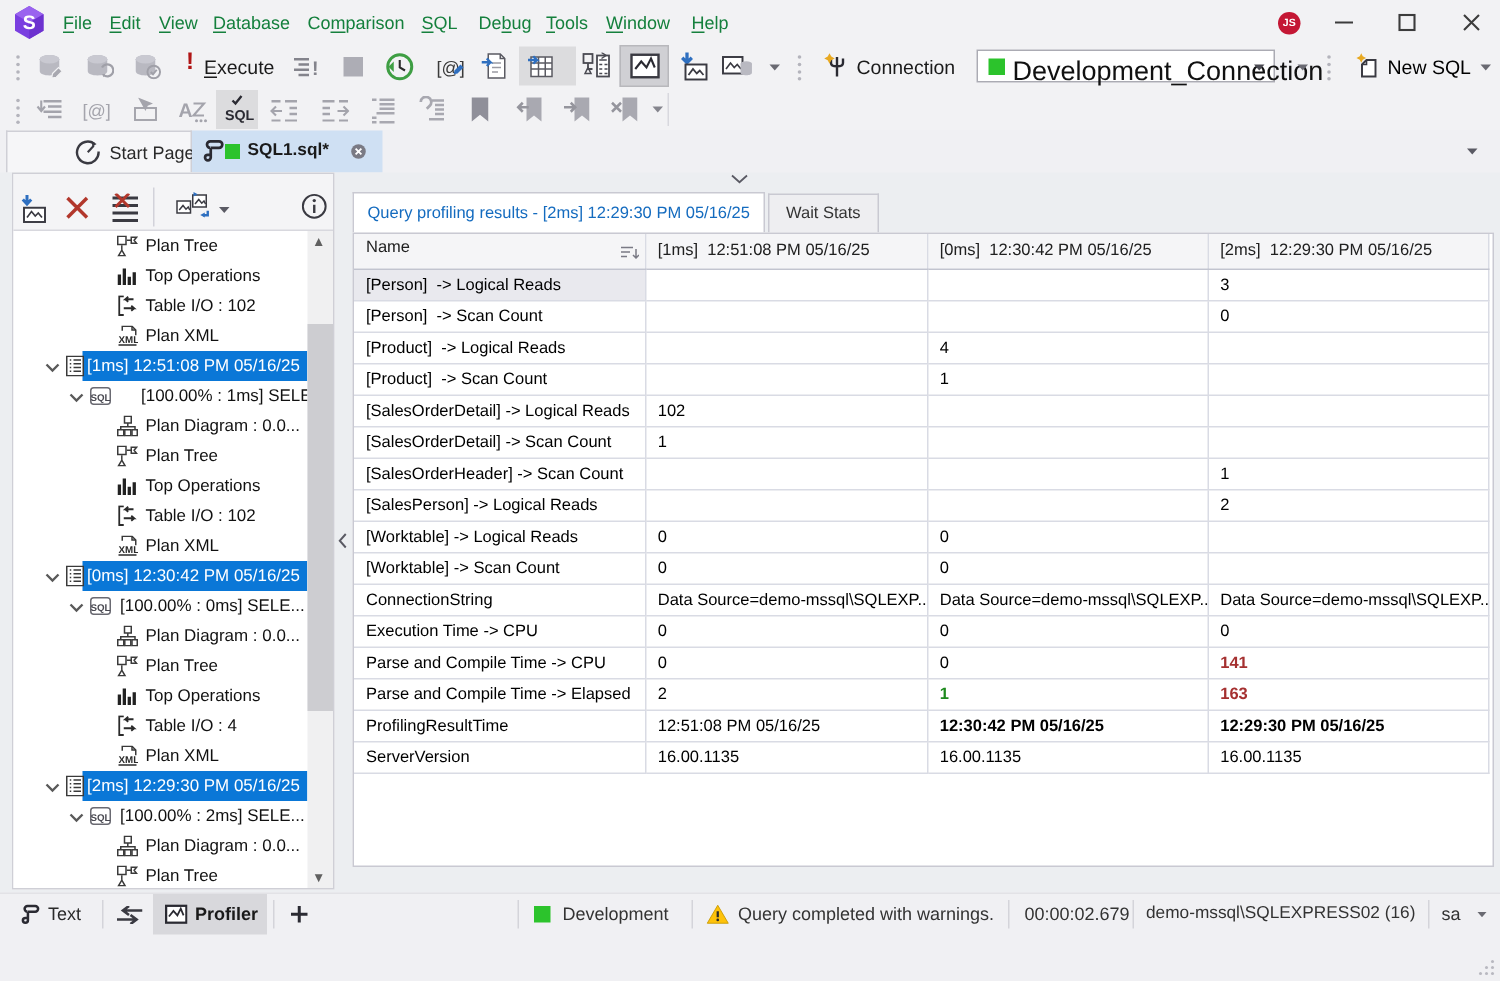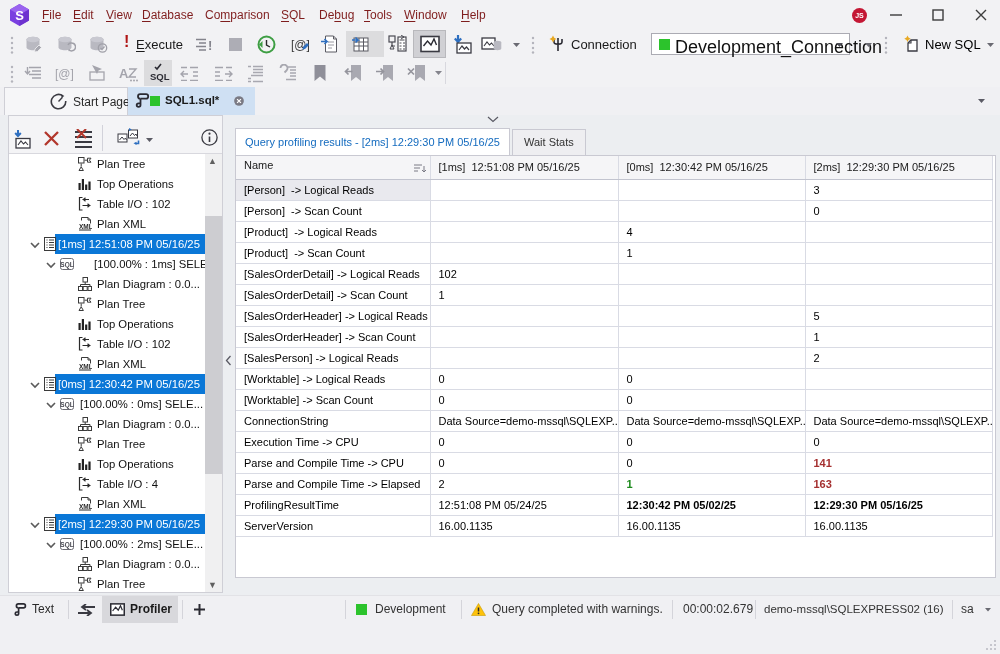--- a/index.html
+++ b/index.html
@@ -2,21 +2,21 @@
 <html><head>
 <meta charset="utf-8">
 <style>
 * { margin:0; padding:0; box-sizing:border-box; }
 html,body { width:1000px; height:654px; overflow:hidden; }
 body { font-family:"Liberation Sans", sans-serif; font-size:12px; color:#1e1e1e; background:#f0f0f3; position:relative; }
 .abs { position:absolute; } span.abs, .bseg, .menu, .tlabel { white-space:nowrap; }
 
 
 #titlebar { position:absolute; left:0; top:0; width:1000px; height:30px; background:#f2f2f4; }
-.menu { position:absolute; top:0; height:30px; line-height:30px; font-size:12px; color:#7f1d1d; }
+.menu { position:absolute; top:0; height:30px; line-height:30px; font-size:12px; color:#15803d; }
 .menu u { text-decoration:underline; text-underline-offset:2px; }
 #avatar { position:absolute; left:852px; top:8px; width:15px; height:15px; border-radius:50%; background:#c41734; color:#fff; font-size:7px; font-weight:bold; text-align:center; line-height:15px; }
 
 
 #toolbar1, #toolbar2 { }
 #tbbg { position:absolute; left:0; top:30px; width:1000px; height:57px; background:#f2f2f4; }
 .toggled { background:#dcdcde; }
 .toggled2 { background:#d0d0d4; border:1px solid #b8b8bc; }
 
 
@@ -610,26 +610,20 @@
           <td></td>
           <td></td>
         </tr>
 <tr>
           <td>[SalesOrderDetail] -&gt; Scan Count</td>
           <td>1</td>
           <td></td>
           <td></td>
         </tr>
 <tr>
-          <td>[SalesOrderHeader] -&gt; Logical Reads</td>
-          <td></td>
-          <td></td>
-          <td>5</td>
-        </tr>
-<tr>
           <td>[SalesOrderHeader] -&gt; Scan Count</td>
           <td></td>
           <td></td>
           <td>1</td>
         </tr>
 <tr>
           <td>[SalesPerson] -&gt; Logical Reads</td>
           <td></td>
           <td></td>
           <td>2</td>
@@ -665,22 +659,22 @@
           <td class="red">141</td>
         </tr>
 <tr>
           <td>Parse and Compile Time -&gt; Elapsed</td>
           <td>2</td>
           <td class="green">1</td>
           <td class="red">163</td>
         </tr>
 <tr>
           <td>ProfilingResultTime</td>
-          <td>12:51:08 PM 05/24/25</td>
-          <td class="bold">12:30:42 PM 05/02/25</td>
+          <td>12:51:08 PM 05/16/25</td>
+          <td class="bold">12:30:42 PM 05/16/25</td>
           <td class="bold">12:29:30 PM 05/16/25</td>
         </tr>
 <tr>
           <td>ServerVersion</td>
           <td>16.00.1135</td>
           <td>16.00.1135</td>
           <td>16.00.1135</td>
         </tr>
 </tbody>
     </table>

